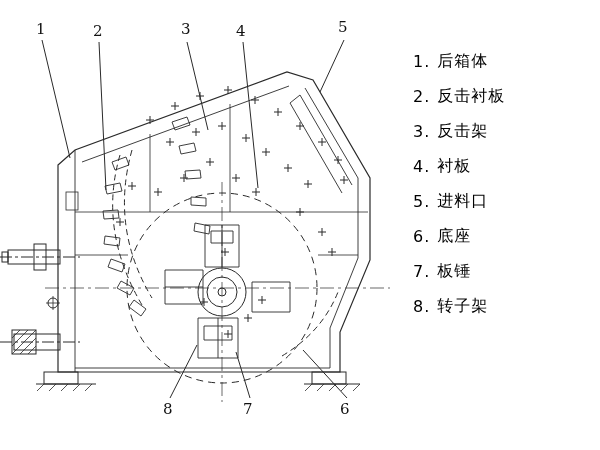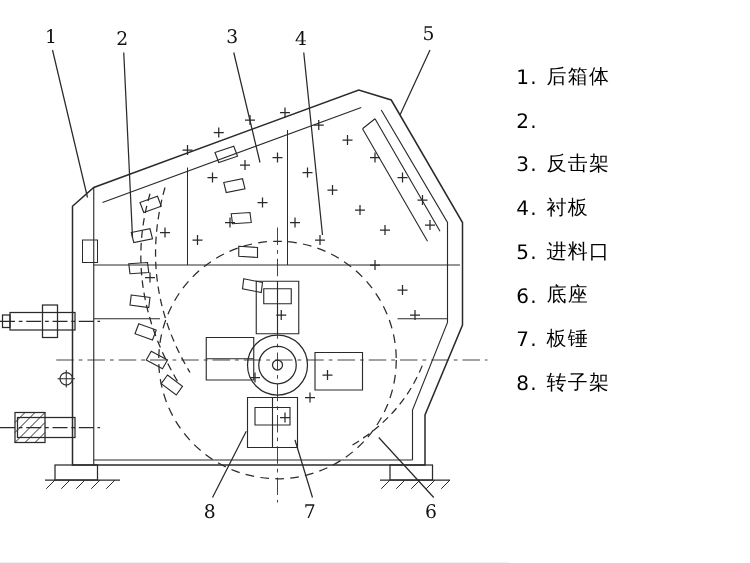--- a/index.html
+++ b/index.html
@@ -109,20 +109,21 @@
     </g>
   </svg>
 
   <div class="legend">
     <div class="legend-row">
       <span class="legend-num">1.</span>
       <span class="legend-label">后箱体</span>
     </div>
     <div class="legend-row">
       <span class="legend-num">2.</span>
+      <span class="legend-label">反击衬板</span>
     </div>
     <div class="legend-row">
       <span class="legend-num">3.</span>
       <span class="legend-label">反击架</span>
     </div>
     <div class="legend-row">
       <span class="legend-num">4.</span>
       <span class="legend-label">衬板</span>
     </div>
     <div class="legend-row">

